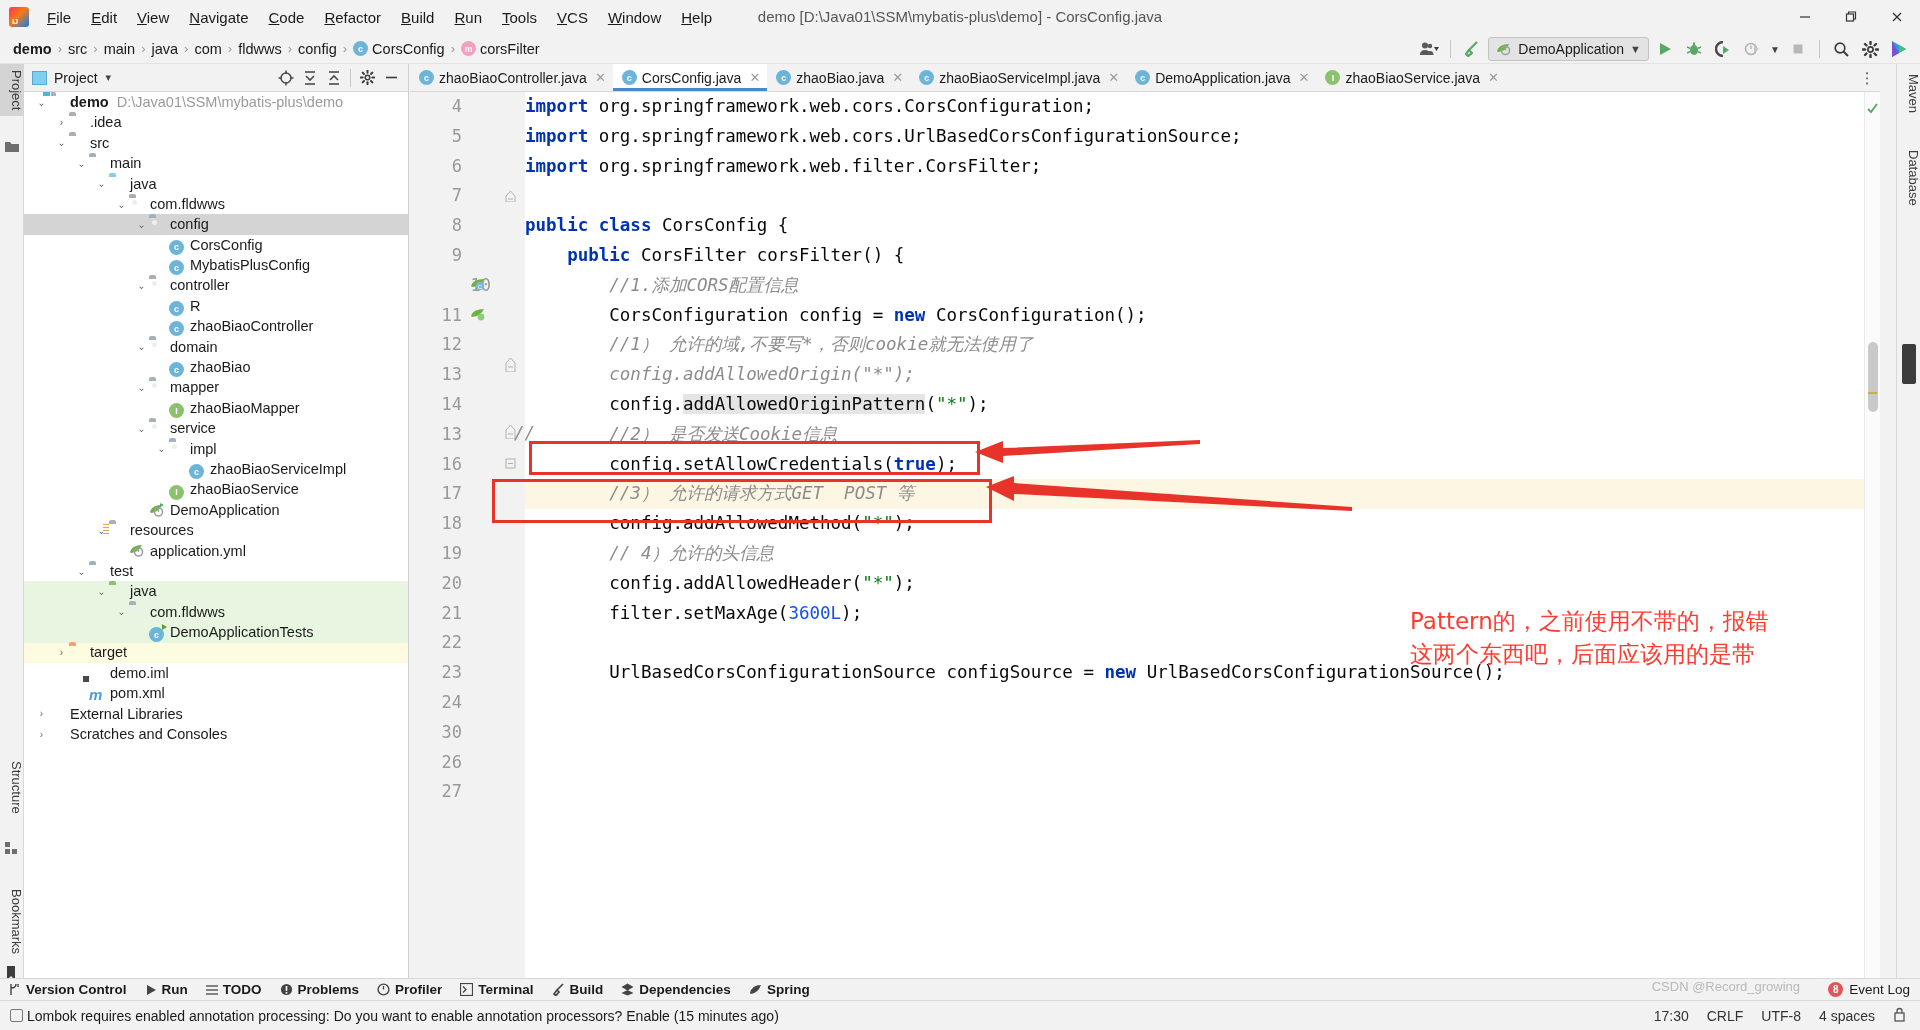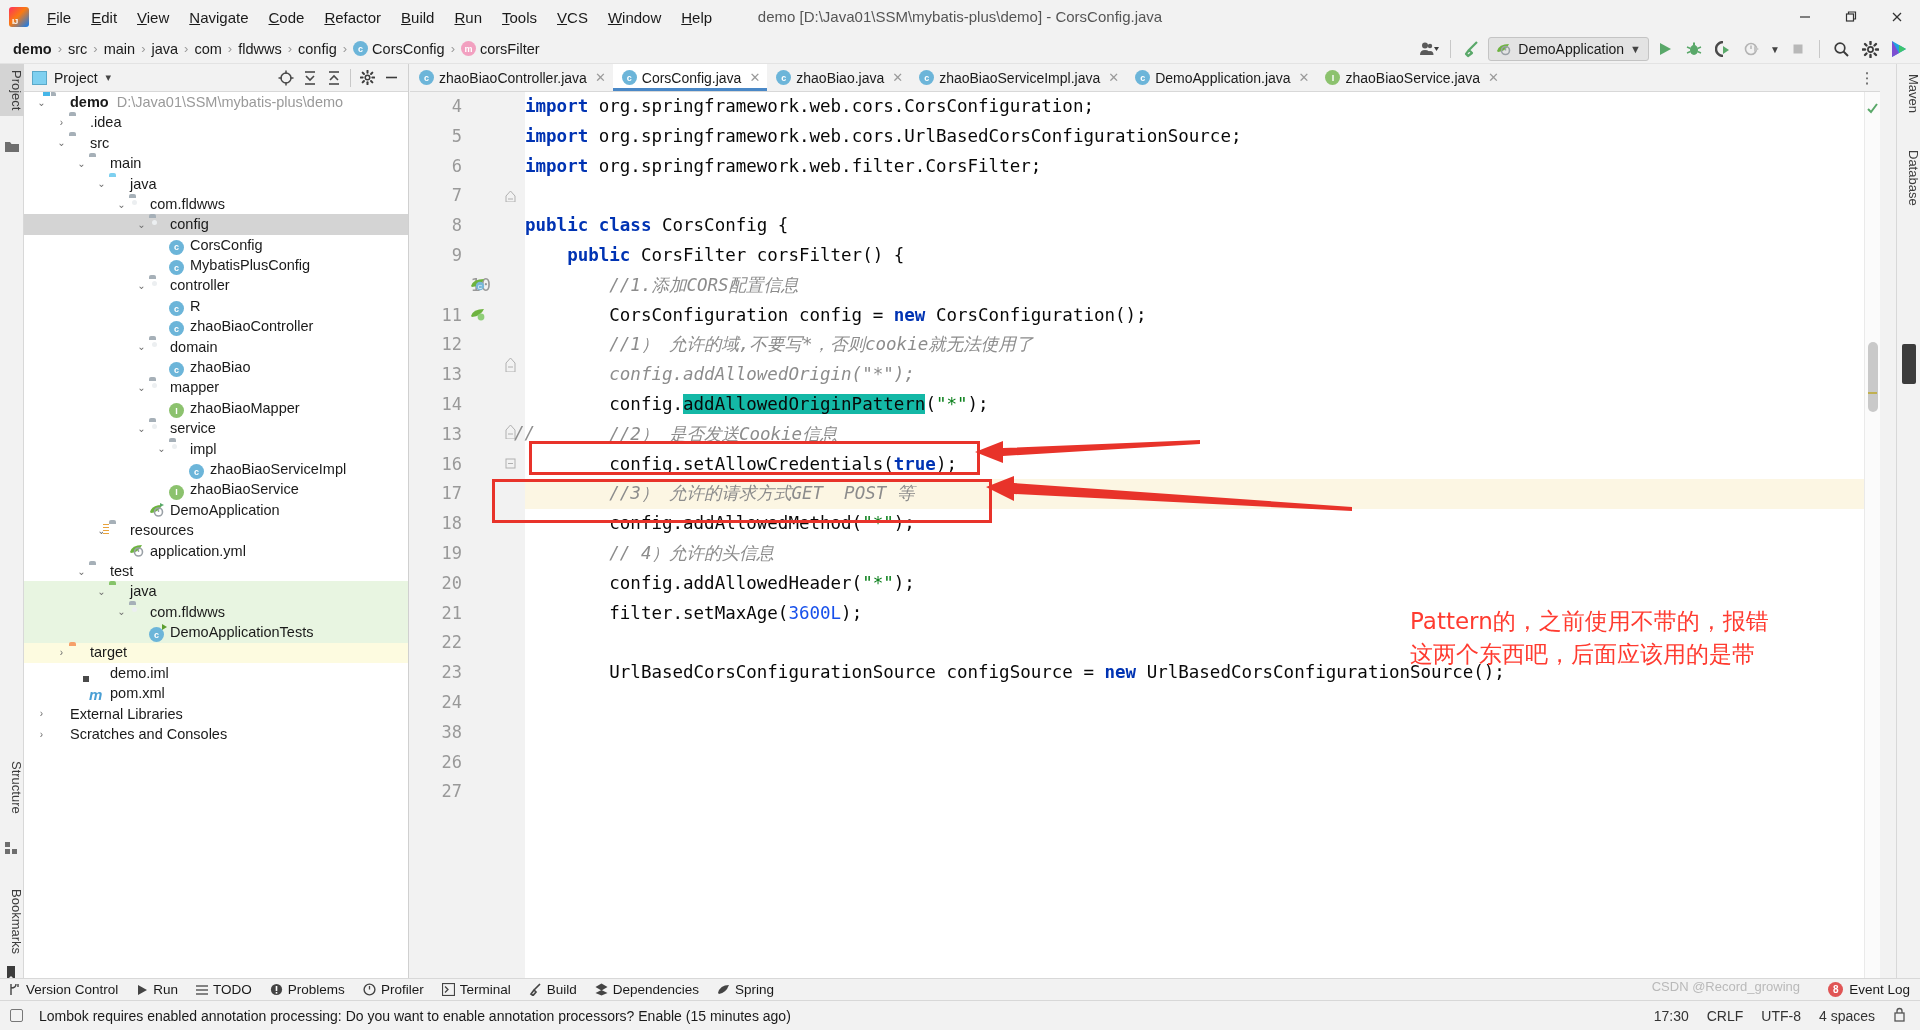--- a/index.html
+++ b/index.html
@@ -147,21 +147,21 @@
     white-space:pre; line-height:29.8px;
   }
   .kw { color:#0033b3; font-weight:bold; }
   .ann { color:#9e880d; }
   .str { color:#067d17; }
   .num { color:#1750eb; }
   .cmt { color:#8c8c8c; font-style:italic; }
   .cls { color:#9e880d; }
 
   .hl-line { position:absolute; left:0; right:0; height:29.8px; background:#fcf6e3; }
-  .sel-text { background:#14b8a6; }
+  .sel-text { background:#e5e5e5; }
 
   
   .redbox { position:absolute; border:3px solid #e8332a; }
   .redtext { position:absolute; color:#ff3b30; font-size:23px; line-height:33px;
              font-family:"DejaVu Sans", sans-serif; }
   .arrow-svg { position:absolute; pointer-events:none; }
 
   
   .right-strip { position:absolute; right:0; top:64px; width:24px; height:916px;
                  background:#f2f2f2; border-left:1px solid #d8d8d8; }
@@ -180,21 +180,21 @@
   .tw { display:flex; align-items:center; gap:5px; padding:0 9px; height:22px; }
   .tw-right { margin-left:auto; display:flex; align-items:center; padding-right:10px; gap:6px; }
   .evt-badge { width:15px; height:15px; border-radius:50%; background:#e05555; color:#fff;
                font-size:10px; display:flex; align-items:center; justify-content:center; font-weight:bold; }
 
   .status-bar {
     position:absolute; left:0; bottom:0; width:1920px; height:30px;
     background:#f2f2f2; border-top:1px solid #d8d8d8; display:flex; align-items:center;
     font-size:14px; color:#1a1a1a;
   }
-  .status-left { display:flex; align-items:center; gap:16px; padding-left:10px; }
+  .status-left { display:flex; align-items:center; gap:4px; padding-left:10px; }
   .status-right { margin-left:auto; display:flex; align-items:center; gap:18px; padding-right:14px; color:#333; }
   .watermark { position:absolute; right:120px; bottom:36px; color:#b9b9b9; font-size:13px; }
   .sq-ic { width:13px; height:13px; border:1.5px solid #777; border-radius:2px; }
 </style>
 </head>
 <body>
 
 <div class="app">
 
   <div class="titlebar">
@@ -671,21 +671,21 @@
           <div class="lineno" style="top: 331.8px;">13</div>
           <div class="lineno" style="top: 361.6px;">16</div>
           <div class="lineno" style="top: 391.4px;">17</div>
           <div class="lineno" style="top: 421.2px;">18</div>
           <div class="lineno" style="top: 451px;">19</div>
           <div class="lineno" style="top: 480.8px;">20</div>
           <div class="lineno" style="top: 510.6px;">21</div>
           <div class="lineno" style="top: 540.4px;">22</div>
           <div class="lineno" style="top: 570.2px;">23</div>
           <div class="lineno" style="top: 600px;">24</div>
-          <div class="lineno" style="top: 629.8px;">38</div>
+          <div class="lineno" style="top: 629.8px;">30</div>
           <div class="lineno" style="top: 659.6px;">26</div>
           <div class="lineno" style="top: 689.4px;">27</div>
         </div>
 
       <div style="position:absolute;left:60px;top:184px;">
         <svg width="17" height="17" viewBox="0 0 17 17">
           <path d="M1 10 Q3 3 14 3 Q11 10 2 11 Z" fill="#6db33f"></path>
           <circle cx="10" cy="10" r="4.2" fill="#7ab7d8"></circle>
           <text x="10" y="13" font-size="6" fill="#fff" text-anchor="middle" font-family="Liberation Sans">C</text>
         </svg>
@@ -816,21 +816,21 @@
   <div style="position: absolute; left: 104px; top: 359px; font-family: &quot;DejaVu Sans Mono&quot;, monospace; font-size: 17.5px; color: rgb(140, 140, 140); font-style: italic;">//</div>
     </div>
 
   <div class="right-strip">
     <div class="strip-tab" style="top:4px;">Maven</div>
     <div class="strip-tab" style="top:80px;">Database</div>
     <div style="position:absolute;left:5px;top:280px;width:14px;height:40px;background:#3c3c3c;border-radius:2px;"></div>
   </div>
 
   <div class="tool-bar">
-    <div id="twbar" style="display:flex;align-items:flex-start;">
+    <div id="twbar" style="display:flex;align-items:flex-start;font-weight:bold;">
         <div class="tw">
           <span style="display: inline-flex;">
             <svg width="12" height="13" viewBox="0 0 12 13">
               <path d="M2 1v11M2 5q5 0 5-4M9 1v3" stroke="#444" stroke-width="1.4" fill="none"></path>
             </svg>
           </span>
           <span>Version Control</span>
         </div>
         <div class="tw">
           <span style="display: inline-flex;">

